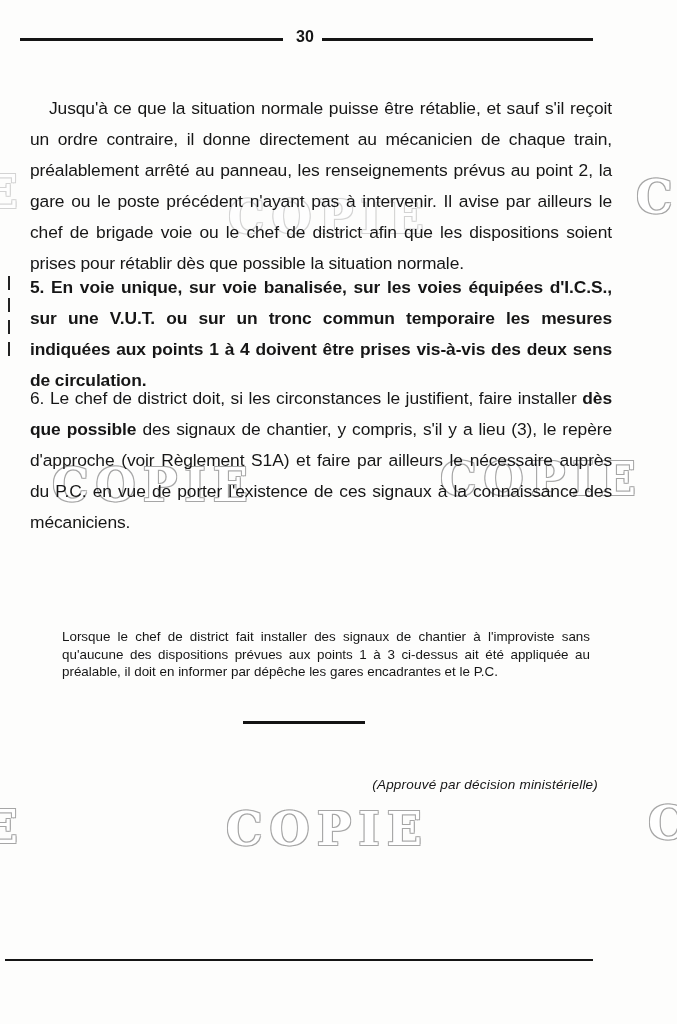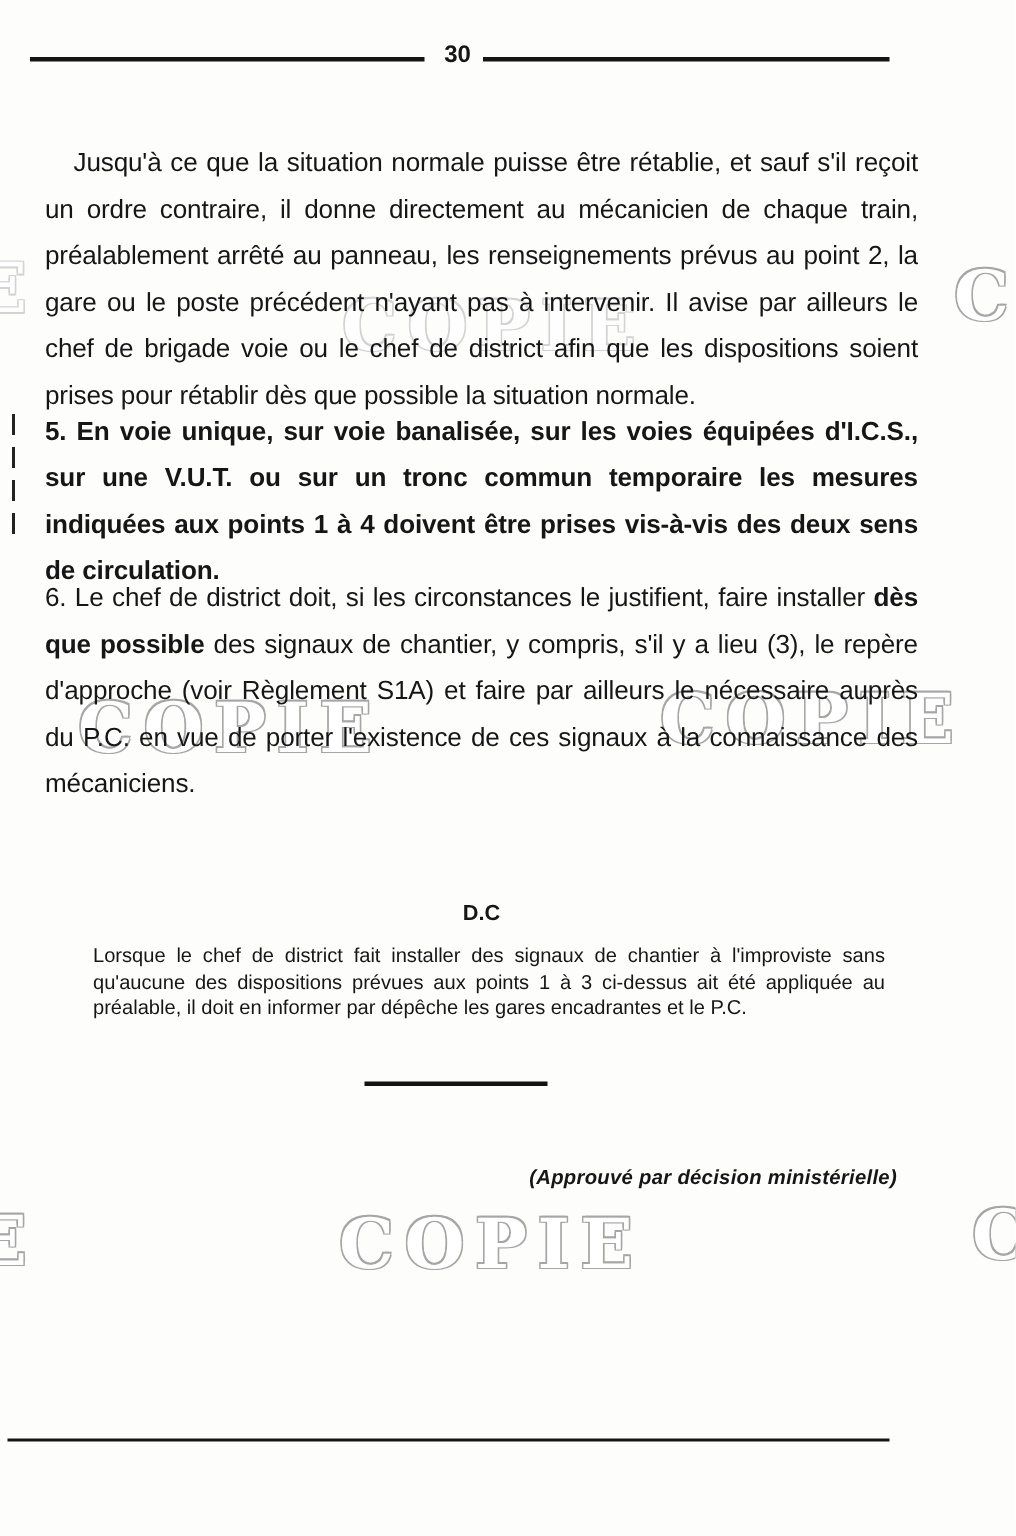--- a/index.html
+++ b/index.html
@@ -45,21 +45,21 @@
   .dc-text {
     left: 62px; width: 528px; top: 628px;
     font-size: 13.4px; line-height: 17.6px;
     text-align: justify;
   }
 
   .separator { position: absolute; left: 243px; top: 721px; width: 122px; height: 3px; background: #131313; z-index: 2; }
 
   .approval {
     right: 79px; top: 777px;
-    font-size: 13.5px; font-style: italic; font-weight: bold;
+    font-size: 13.5px; font-style: italic; font-weight: normal;
     letter-spacing: 0.2px;
     text-align: right;
   }
 
   
   .footrule { position: absolute; left: 5px; top: 959px; width: 588px; height: 2px; background: #151515; z-index: 2; }
   .footnote {
     left: 5px; width: 588px; top: 966px;
     font-size: 13.2px; line-height: 15.8px;
     text-align: justify; text-indent: 38px;
@@ -104,21 +104,20 @@
   <div class="cbar" style="top:276px;"></div>
   <div class="cbar" style="top:298px;"></div>
   <div class="cbar" style="top:320px;"></div>
   <div class="cbar" style="top:342px;"></div>
 
   <div class="txt para bold" style="top:272px;">5. En voie unique, sur voie banalisée, sur les voies équipées d'I.C.S., sur une V.U.T. ou sur un tronc commun temporaire les mesures indiquées aux points 1 à 4 doivent être prises vis-à-vis des deux sens de circulation.</div>
 
   <div class="txt para" style="top:383px;"><span>6. Le chef de district doit, si les circonstances le justifient, faire installer </span><span class="bold">dès que possible</span><span> des signaux de chantier, y compris, s'il y a lieu (3), le repère d'approche (voir Règlement S1A) et faire par ailleurs le nécessaire auprès du P.C. en vue de porter l'existence de ces signaux à la connaissance des mécaniciens.</span></div>
 
 
-  <div class="txt dc-label">D.C</div>
   <div class="txt dc-text">Lorsque le chef de district fait installer des signaux de chantier à l'improviste sans qu'aucune des dispositions prévues aux points 1 à 3 ci-dessus ait été appliquée au préalable, il doit en informer par dépêche les gares encadrantes et le P.C.</div>
 
   <div class="separator"></div>
 
   <div class="txt approval">(Approuvé par décision ministérielle)</div>
 
   <div class="footrule"></div>
 
 </div>
 

